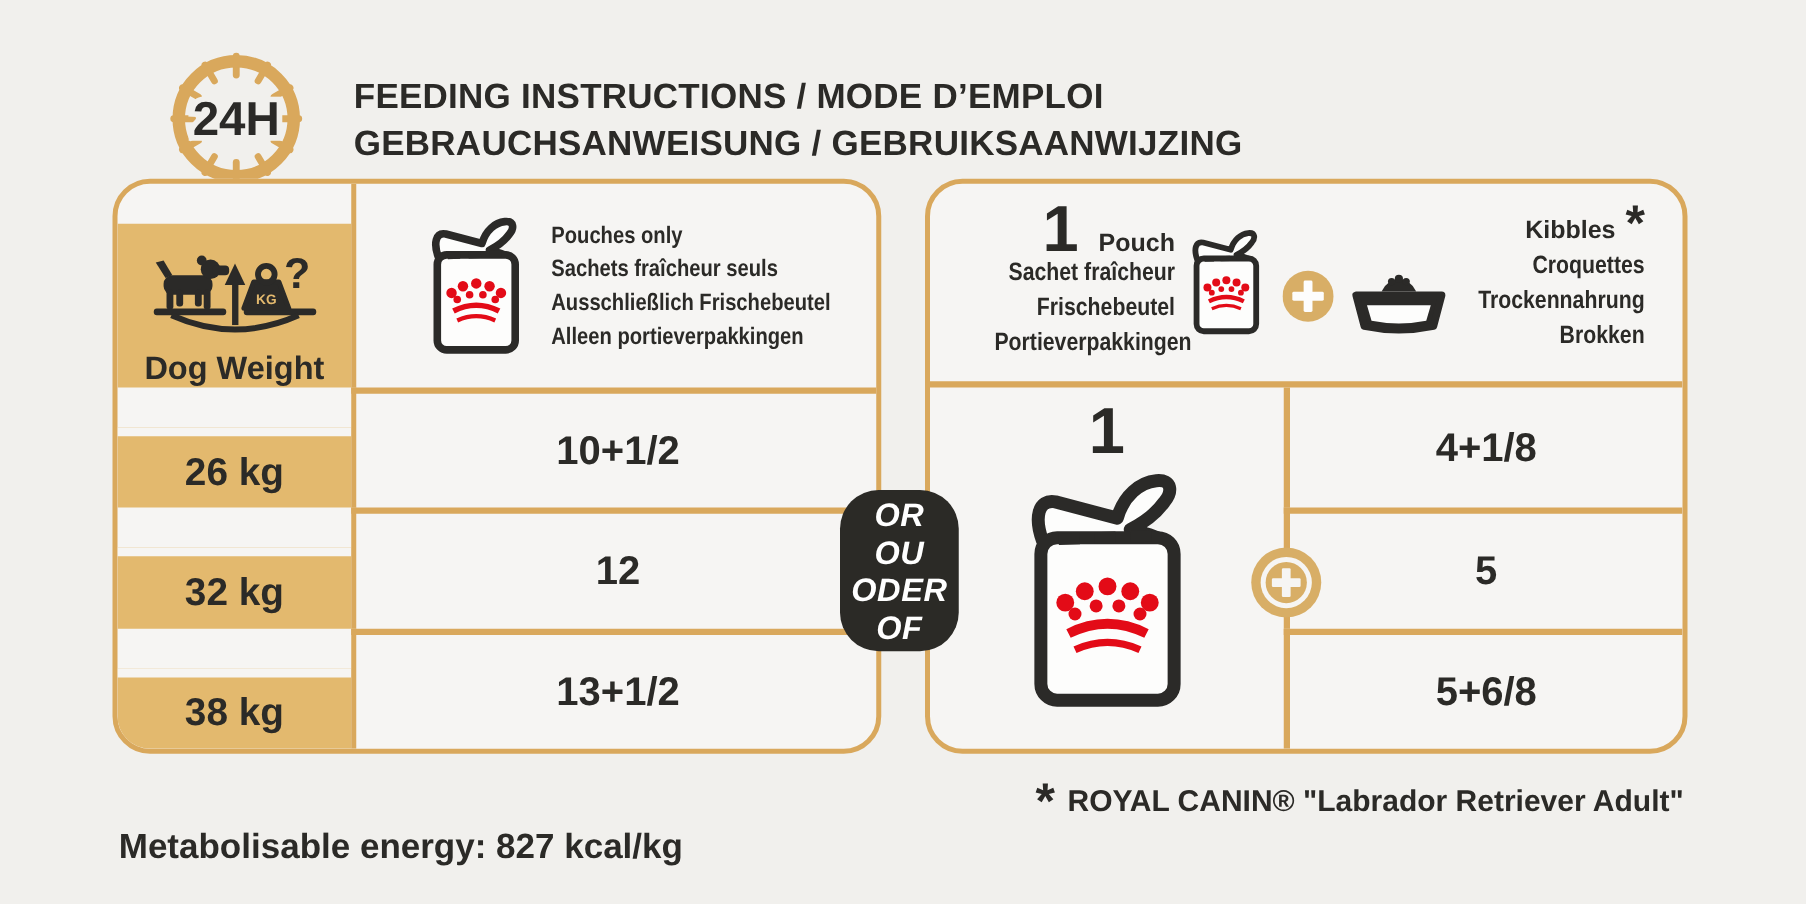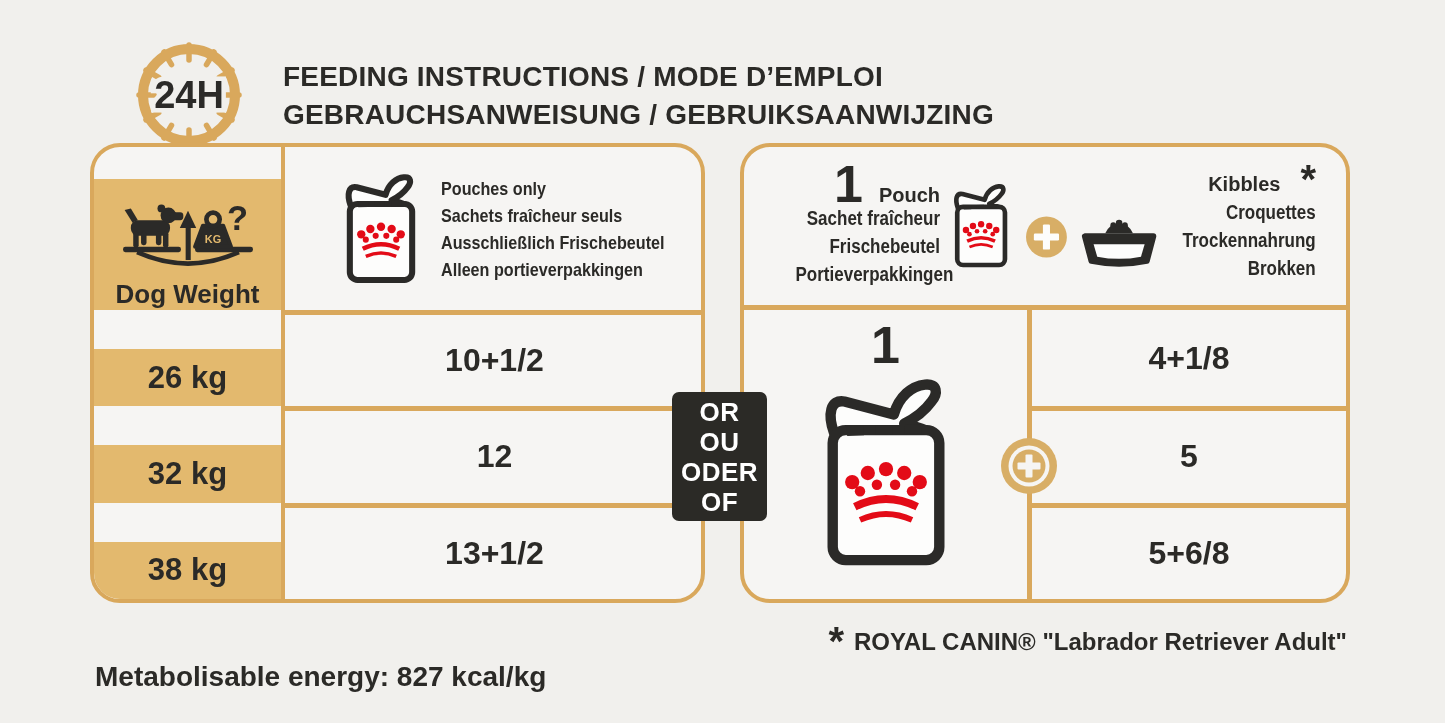--- a/index.html
+++ b/index.html
@@ -36,35 +36,35 @@
   .lt-ph svg{margin-left:58px;flex:0 0 auto;}
   .mlines{font-size:19px;font-weight:bold;line-height:27px;}
   .condL{transform:scaleX(.85);transform-origin:left center;white-space:nowrap;}
   .condR{transform:scaleX(.85);transform-origin:right center;white-space:nowrap;text-align:right;}
   .lt-ph .mlines{margin-left:22px;}
   .sepW{border-top:7px solid var(--cell);}
   .lt-val{border-left:4px solid var(--gold);border-top:5px solid var(--gold);}
   .wkg{font-size:31px;font-weight:bold;}
 
   
-  .orb{left:672px;top:392px;width:95px;height:129px;background:var(--badge);border-radius:7px;
+  .orb{left:672px;top:392px;width:95px;height:129px;background:var(--badge);border-radius:31px;
        z-index:9;display:flex;flex-direction:column;align-items:center;justify-content:center;
-       color:#fff;font-weight:bold;font-size:26px;line-height:30px;letter-spacing:.5px;}
+       color:#fff;font-weight:bold;font-size:26px;line-height:30px;letter-spacing:.5px;font-style:italic;}
 
   
   .rtable{left:740px;top:143px;width:610px;height:460px;grid-template-columns:283px 1fr;position:absolute;}
   .rt-h{grid-column:1/3;border-bottom:5px solid var(--gold);display:flex;align-items:center;}
   .cnt-block{margin-left:26px;width:170px;text-align:right;font-size:20px;font-weight:bold;line-height:28px;}
   .cnt-line1{display:flex;justify-content:flex-end;align-items:baseline;gap:16px;height:40px;}
   .big-one{font-size:52px;font-weight:bold;line-height:40px;}
   .rt-h .pouch-sm{margin-left:12px;}
   .plus-solid{margin-left:16px;margin-top:22px;}
   .bowl{margin-left:12px;margin-top:34px;}
   .kib-block{margin-left:auto;margin-right:30px;text-align:right;font-size:20px;font-weight:bold;line-height:28px;}
-  .kib-line1{display:flex;justify-content:flex-end;align-items:flex-start;gap:20px;}
+  .kib-line1{display:flex;justify-content:flex-end;align-items:flex-start;gap:8px;}
   .ast{font-size:40px;line-height:26px;position:relative;top:-4px;}
   .rt-pouchcell{grid-row:2/5;display:flex;flex-direction:column;align-items:center;padding-top:6px;}
   .rt-pouchcell .big-one{line-height:58px;}
   .rt-val{border-left:5px solid var(--gold);}
   .bt{border-top:5px solid var(--gold);}
   .plus-ring{left:256px;top:290px;z-index:5;}
 
   
   .energy{left:95px;top:661px;font-size:28px;font-weight:bold;white-space:nowrap;}
   .brand{right:98px;top:628px;font-size:24px;font-weight:bold;display:flex;align-items:flex-start;gap:10px;white-space:nowrap;}

